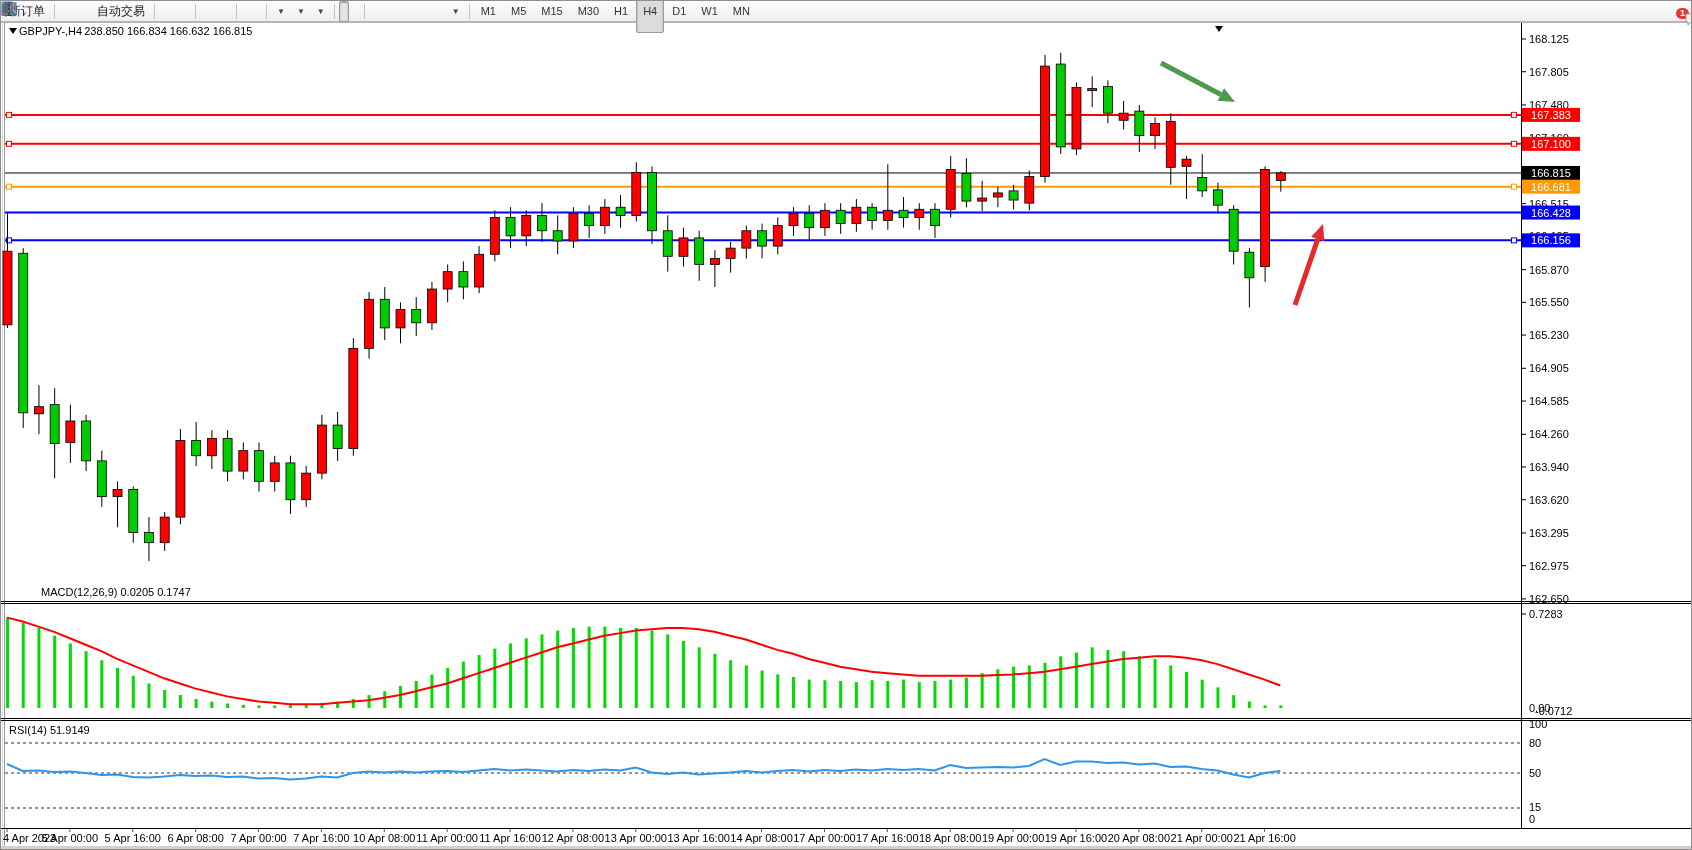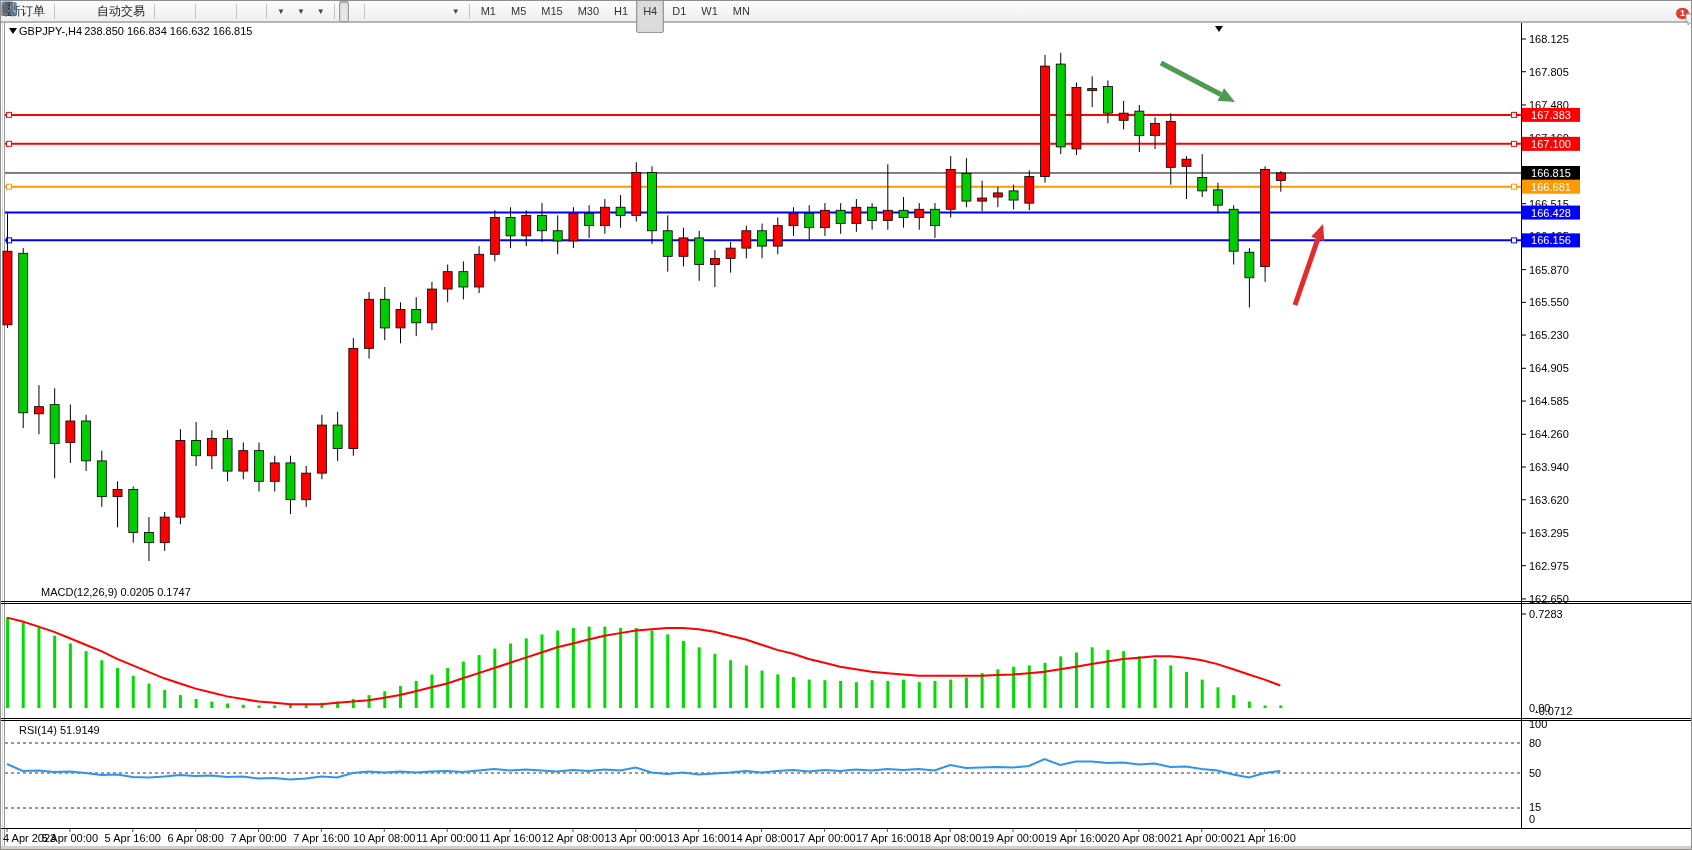--- a/index.html
+++ b/index.html
@@ -27,21 +27,21 @@
   #notif{position:relative;}
   #notif .badge{
     position:absolute;top:-4px;right:-6px;background:#e23b2e;color:#fff;border-radius:7px;
     font-size:9px;padding:0 4px;height:11px;line-height:11px;font-weight:bold;border:1px solid #fff;
   }
   
   .panel-label{position:absolute;font-size:11px;color:#000;z-index:3;white-space:nowrap;}
   #chart-title{left:8px;top:24px;display:flex;align-items:center;gap:2px;}
   #chart-title .tri{width:0;height:0;border-left:4px solid transparent;border-right:4px solid transparent;border-top:6px solid #000;display:inline-block;}
   #macd-label{left:8px;top:585px;margin-left:32px;}
-  #rsi-label{left:8px;top:723px;margin-left:10px;}
+  #rsi-label{left:8px;top:723px;}
   svg{position:absolute;left:0;top:0;z-index:1;}
   text{font-family:"Liberation Sans","DejaVu Sans",sans-serif;}
 </style>
 </head>
 <body>
 
 <div id="toolbar">
   <div class="tbtn">
     <svg class="ic" viewBox="0 0 16 16">
       <rect x="2" y="1" width="9" height="12" fill="#fff" stroke="#5a7ea6"></rect>

